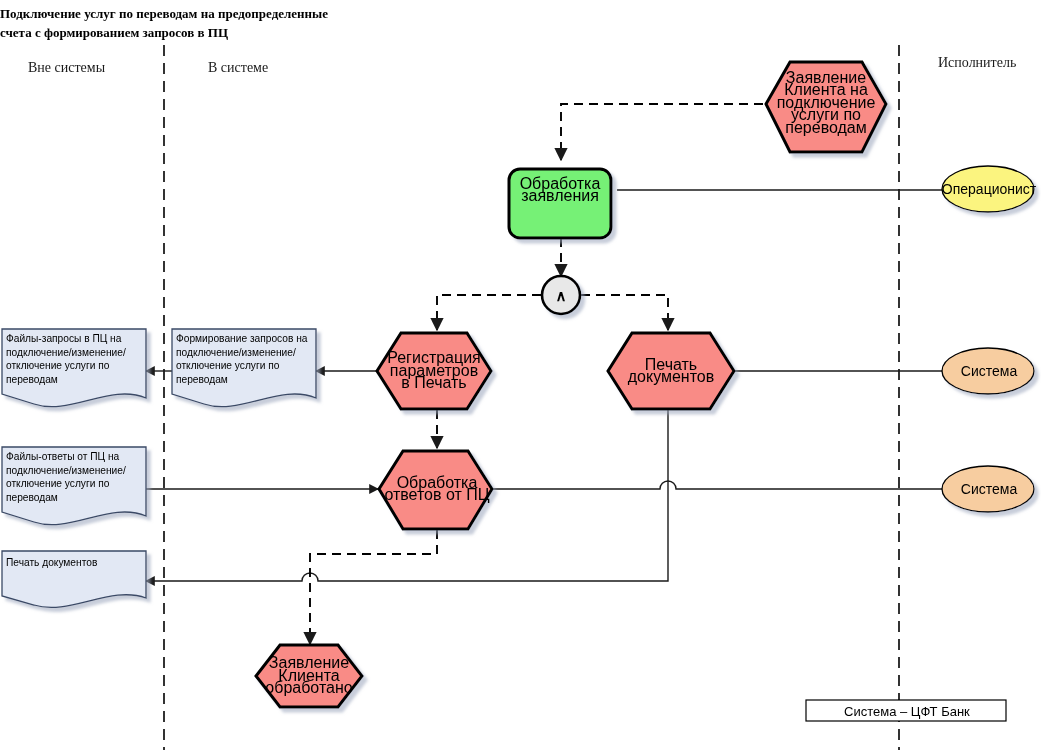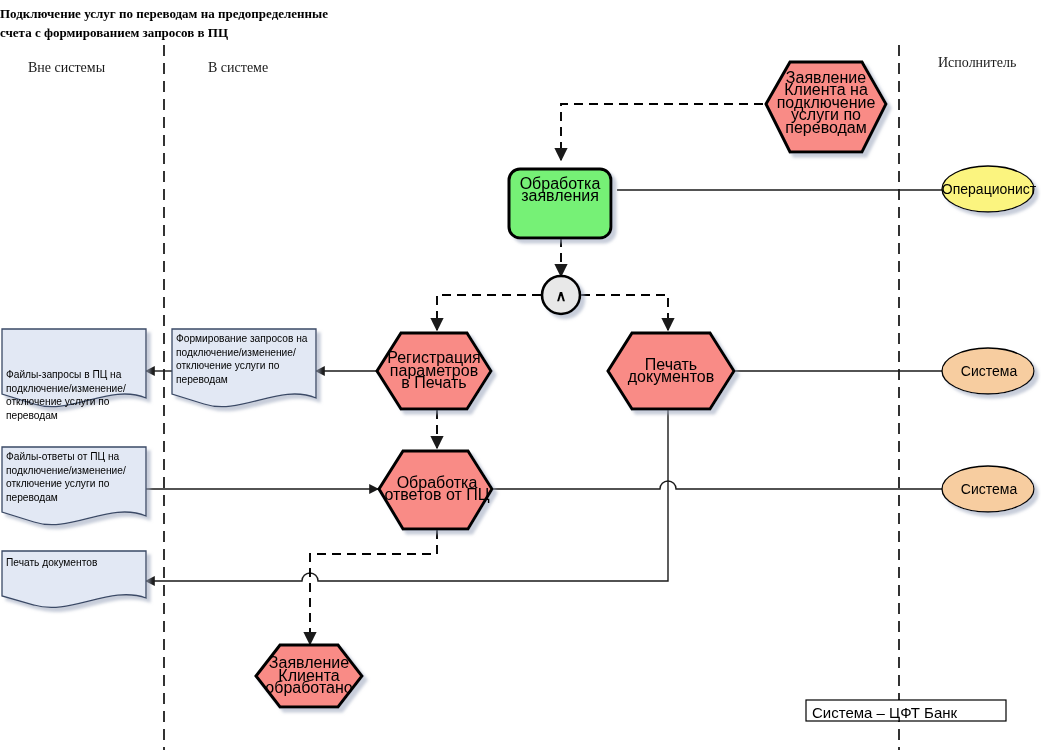--- a/index.html
+++ b/index.html
@@ -29,21 +29,21 @@
     position:absolute;z-index:6;text-align:left;
     font-size:10.2px;line-height:13.5px;color:#000;
   }
   .actor-text{
     position:absolute;z-index:6;text-align:left;
     font-size:14px;line-height:12px;color:#000;
     display:flex;align-items:center;justify-content:center;
   }
   .legend-text{
     position:absolute;z-index:6;
-    font-size:15px;color:#000;white-space:nowrap;
+    font-size:13px;color:#000;white-space:nowrap;margin-left:32px;
   }
   .and-text{
     position:absolute;z-index:7;text-align:center;
     font-size:15px;font-weight:bold;line-height:1;
     display:flex;align-items:center;justify-content:center;
   }
 </style>
 </head>
 <body>
 
@@ -131,21 +131,21 @@
 <div class="and-text" style="left:546px;top:281px;width:30px;height:28px;">∧</div>
 
 <div class="node-text" style="left:385px;top:343px;width:98px;height:56px;">Регистрация параметров в Печать</div>
 
 <div class="node-text" style="left:616px;top:343px;width:110px;height:56px;">Печать документов</div>
 
 <div class="node-text" style="left:382px;top:463px;width:110px;height:52px;">Обработка ответов от ПЦ</div>
 
 <div class="node-text" style="left:262px;top:648px;width:94px;height:56px;">Заявление Клиента обработано</div>
 
-<div class="doc-text" style="left:6px;top:332px;width:136px;margin-top:36px;">Файлы-запросы в ПЦ на подключение/изменение/отключение услуги по переводам</div>
+<div class="doc-text" style="left:6px;top:332px;width:136px;">Файлы-запросы в ПЦ на подключение/изменение/отключение услуги по переводам</div>
 
 <div class="doc-text" style="left:176px;top:332px;width:138px;">Формирование запросов на подключение/изменение/отключение услуги по переводам</div>
 
 <div class="doc-text" style="left:6px;top:450px;width:136px;">Файлы-ответы от ПЦ на подключение/изменение/отключение услуги по переводам</div>
 
 <div class="doc-text" style="left:6px;top:556px;width:136px;">Печать документов</div>
 
 <div class="actor-text" style="left:943px;top:178px;width:92px;height:22px;">Операционист</div>
 
 <div class="actor-text" style="left:943px;top:360px;width:92px;height:22px;">Система</div>

